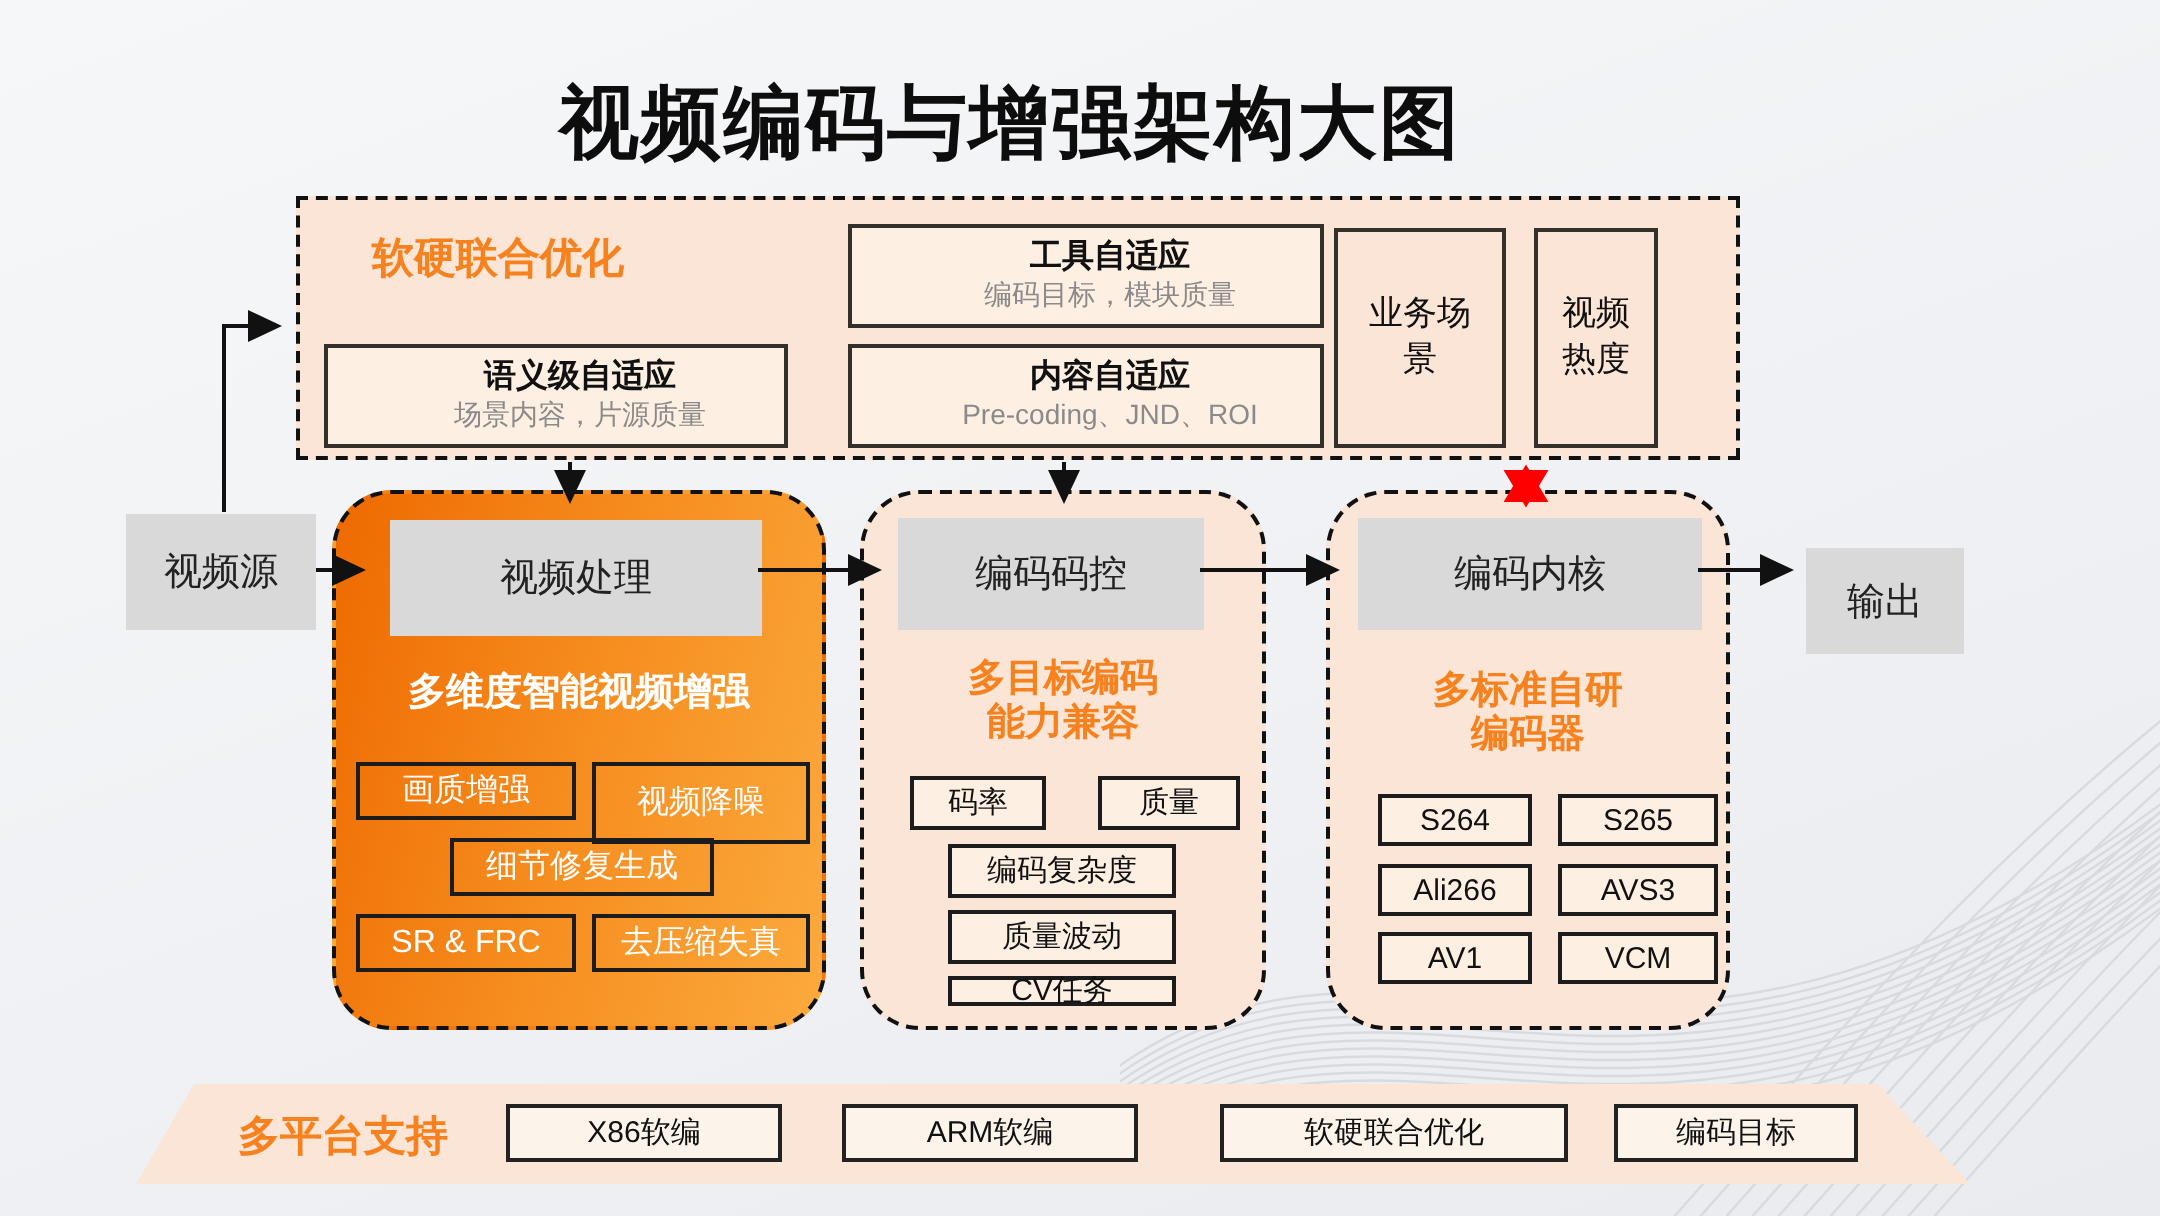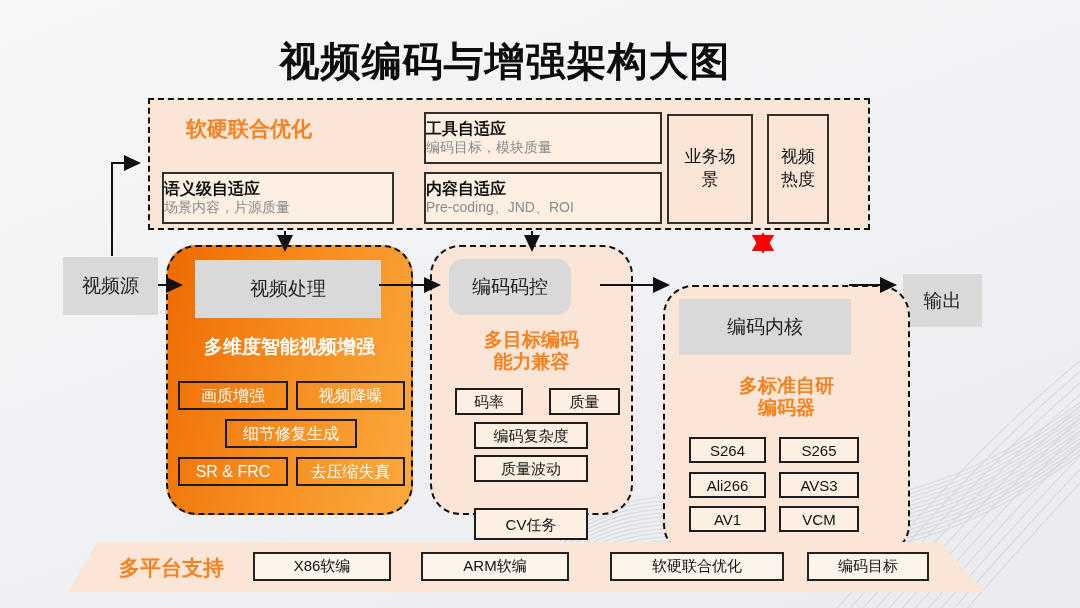--- a/index.html
+++ b/index.html
@@ -10,35 +10,35 @@
   }
   .title{
     position:absolute;top:34px;left:0;width:1010px;text-align:center;
     font-size:40px;font-weight:700;color:#0d0d0d;letter-spacing:1px;
   }
   
   .panel-dashed{position:absolute;border:2px dashed #111;background:#fbe5d6;box-sizing:border-box;}
   .adaptive{left:148px;top:98px;width:722px;height:132px;}
   .adaptive-heading{position:absolute;left:36px;top:15px;font-size:21px;font-weight:700;color:#f5821f;}
   .tbox{position:absolute;border:2px solid #33302c;background:#fdf0e3;box-sizing:border-box;
-        display:flex;flex-direction:column;align-items:flex-start;justify-content:center;line-height:1.25;}
+        display:flex;flex-direction:column;align-items:center;justify-content:center;line-height:1.25;padding-left:24px;}
   .tbox .t{font-size:16px;font-weight:700;color:#111;}
   .tbox .s{font-size:14px;color:#8a8a8a;}
   .vbox{position:absolute;border:2px solid #33302c;background:#fbe5d6;box-sizing:border-box;
         display:flex;align-items:center;justify-content:center;text-align:center;
         font-size:17px;color:#111;line-height:1.35;padding:0 8px;}
   
   .gray-box{position:absolute;background:#d9d9d9;display:flex;align-items:center;justify-content:center;
         font-size:19px;color:#222;box-sizing:border-box;}
   
   .round{position:absolute;border:2px dashed #111;border-radius:30px;box-sizing:border-box;
          top:245px;height:270px;}
   .enhance{left:166px;width:247px;background:linear-gradient(105deg,#ee6a00 0%,#f68c1e 48%,#fbaa3e 100%);}
   .objective{left:430px;width:203px;background:#fbe5d6;}
-  .codecs{left:663px;width:247px;background:#fbe5d6;margin-top:40px;}
+  .codecs{left:663px;width:202px;background:#fbe5d6;}
   .round-heading{position:absolute;left:0;width:100%;text-align:center;font-weight:700;font-size:19px;line-height:22px;}
   .round-heading.white{color:#fff;}
   .round-heading.orange{color:#f5821f;}
   .mini{position:absolute;box-sizing:border-box;display:flex;align-items:center;justify-content:center;
         font-size:16px;line-height:1;}
   .mini.on-orange{border:2px solid #1c1c1c;background:transparent;color:#fff;}
   .mini.on-peach{border:2px solid #1c1c1c;background:#fdf0e3;color:#111;font-size:15px;}
   
   .platform{position:absolute;left:65px;top:542px;width:920px;height:50px;background:#fbe5d6;
         clip-path:polygon(32px 0%,874px 0%,920px 100%,3px 100%);}
@@ -112,37 +112,37 @@
     <div class="vbox" style="left:617px;top:14px;width:62px;height:110px;">视频热度</div>
   </div>
 
   <div class="gray-box" style="left:63px;top:257px;width:95px;height:58px;">视频源</div>
   <div class="gray-box" style="left:903px;top:274px;width:79px;height:53px;">输出</div>
 
   <div class="round enhance">
     <div class="gray-box" style="left:27px;top:13px;width:186px;height:58px;">视频处理</div>
     <div class="round-heading white" style="top:89px;">多维度智能视频增强</div>
     <div class="mini on-orange" style="left:10px;top:134px;width:110px;height:29px;">画质增强</div>
-    <div class="mini on-orange" style="left:128px;top:134px;width:109px;height:29px;">视频降噪</div>
+    <div class="mini on-orange" style="left:128px;top:134px;width:109px;height:41px;">视频降噪</div>
     <div class="mini on-orange" style="left:57px;top:172px;width:132px;height:29px;">细节修复生成</div>
     <div class="mini on-orange" style="left:10px;top:210px;width:110px;height:29px;">SR &amp; FRC</div>
     <div class="mini on-orange" style="left:128px;top:210px;width:109px;height:29px;">去压缩失真</div>
   </div>
 
   <div class="round objective">
-    <div class="gray-box" style="left:17px;top:12px;width:122px;height:56px;border-radius:14px;">编码码控</div>
+    <div class="gray-box" style="left:17px;top:12px;width:153px;height:56px;">编码码控</div>
     <div class="round-heading orange" style="top:82px;">
       <div>多目标编码</div>
       <div>能力兼容</div>
     </div>
     <div class="mini on-peach" style="left:23px;top:141px;width:68px;height:27px;">码率</div>
     <div class="mini on-peach" style="left:117px;top:141px;width:71px;height:27px;">质量</div>
     <div class="mini on-peach" style="left:42px;top:175px;width:114px;height:27px;">编码复杂度</div>
     <div class="mini on-peach" style="left:42px;top:208px;width:114px;height:27px;">质量波动</div>
-    <div class="mini on-peach" style="left:42px;top:241px;width:114px;height:32px;margin-top:20px;">CV任务</div>
+    <div class="mini on-peach" style="left:42px;top:241px;width:114px;height:15px;">CV任务</div>
   </div>
 
   <div class="round codecs">
     <div class="gray-box" style="left:14px;top:12px;width:172px;height:56px;">编码内核</div>
     <div class="round-heading orange" style="top:88px;">
       <div>多标准自研</div>
       <div>编码器</div>
     </div>
     <div class="mini on-peach" style="left:24px;top:150px;width:77px;height:26px;">S264</div>
     <div class="mini on-peach" style="left:114px;top:150px;width:80px;height:26px;">S265</div>

